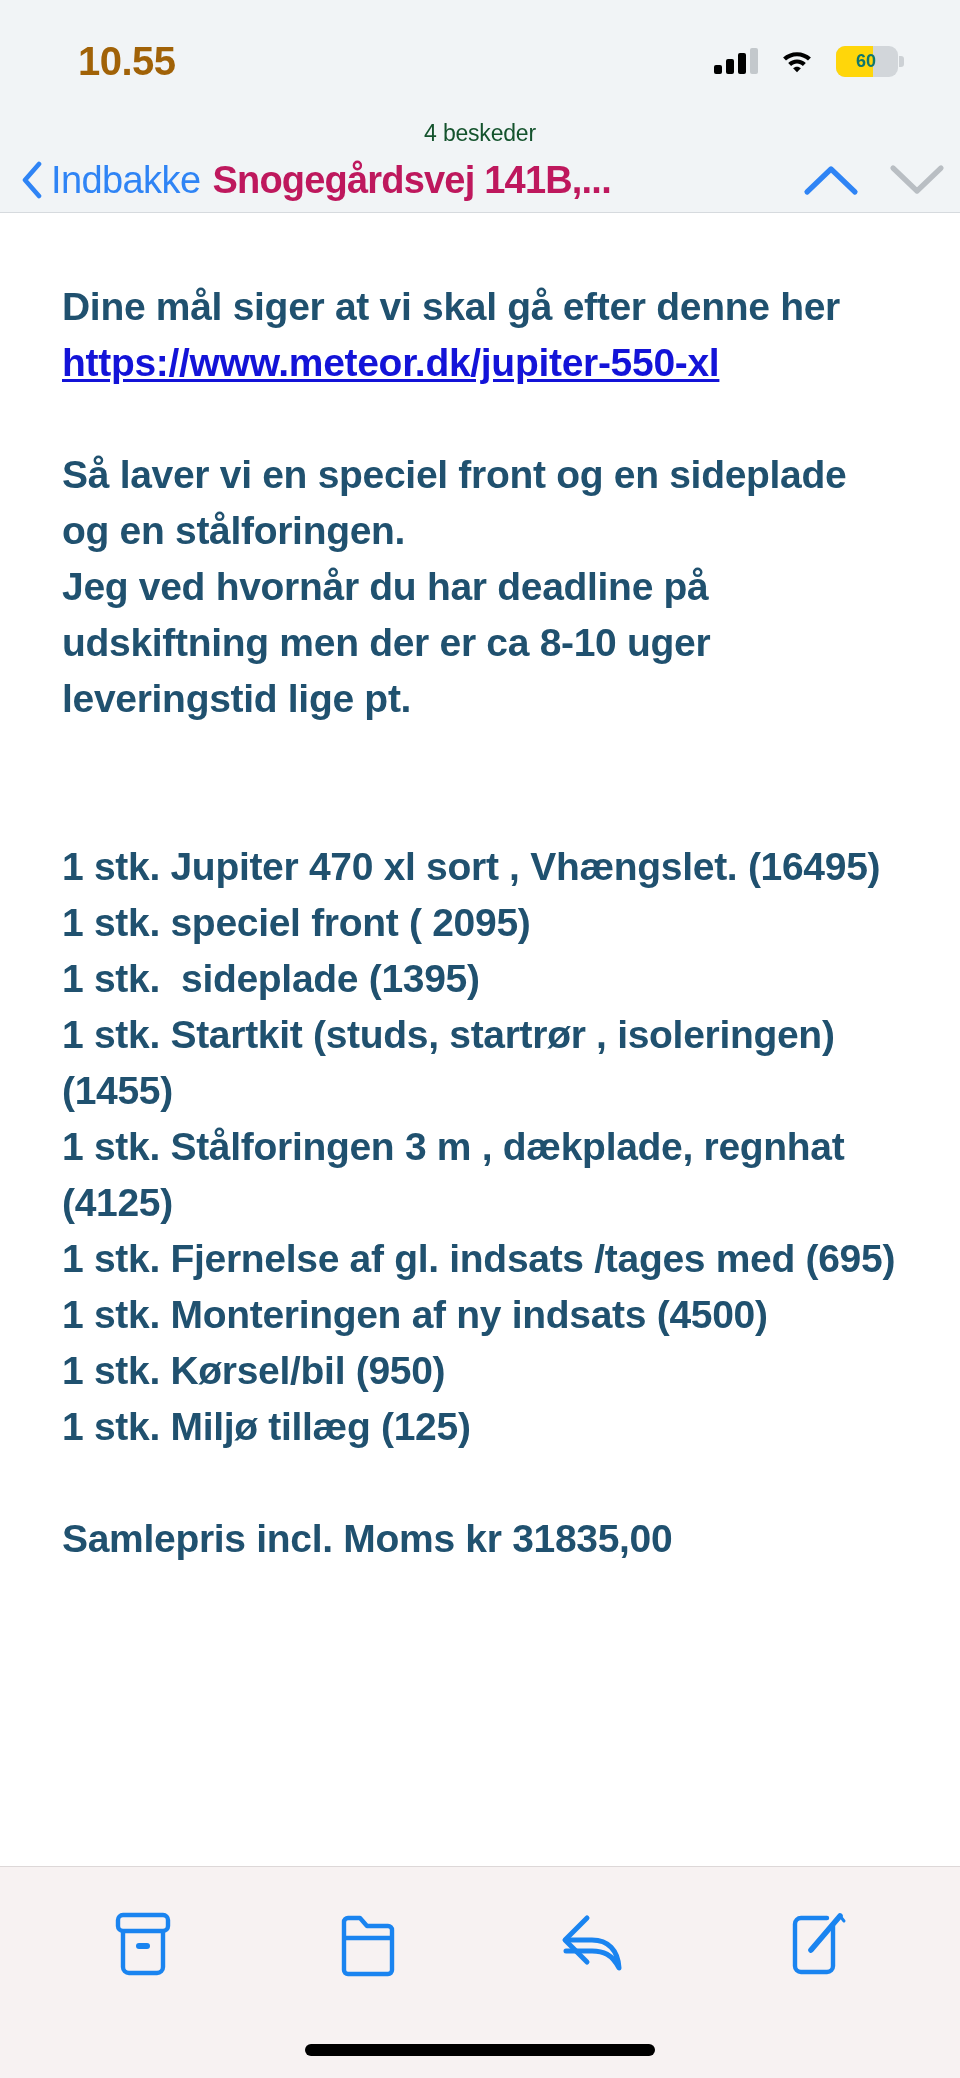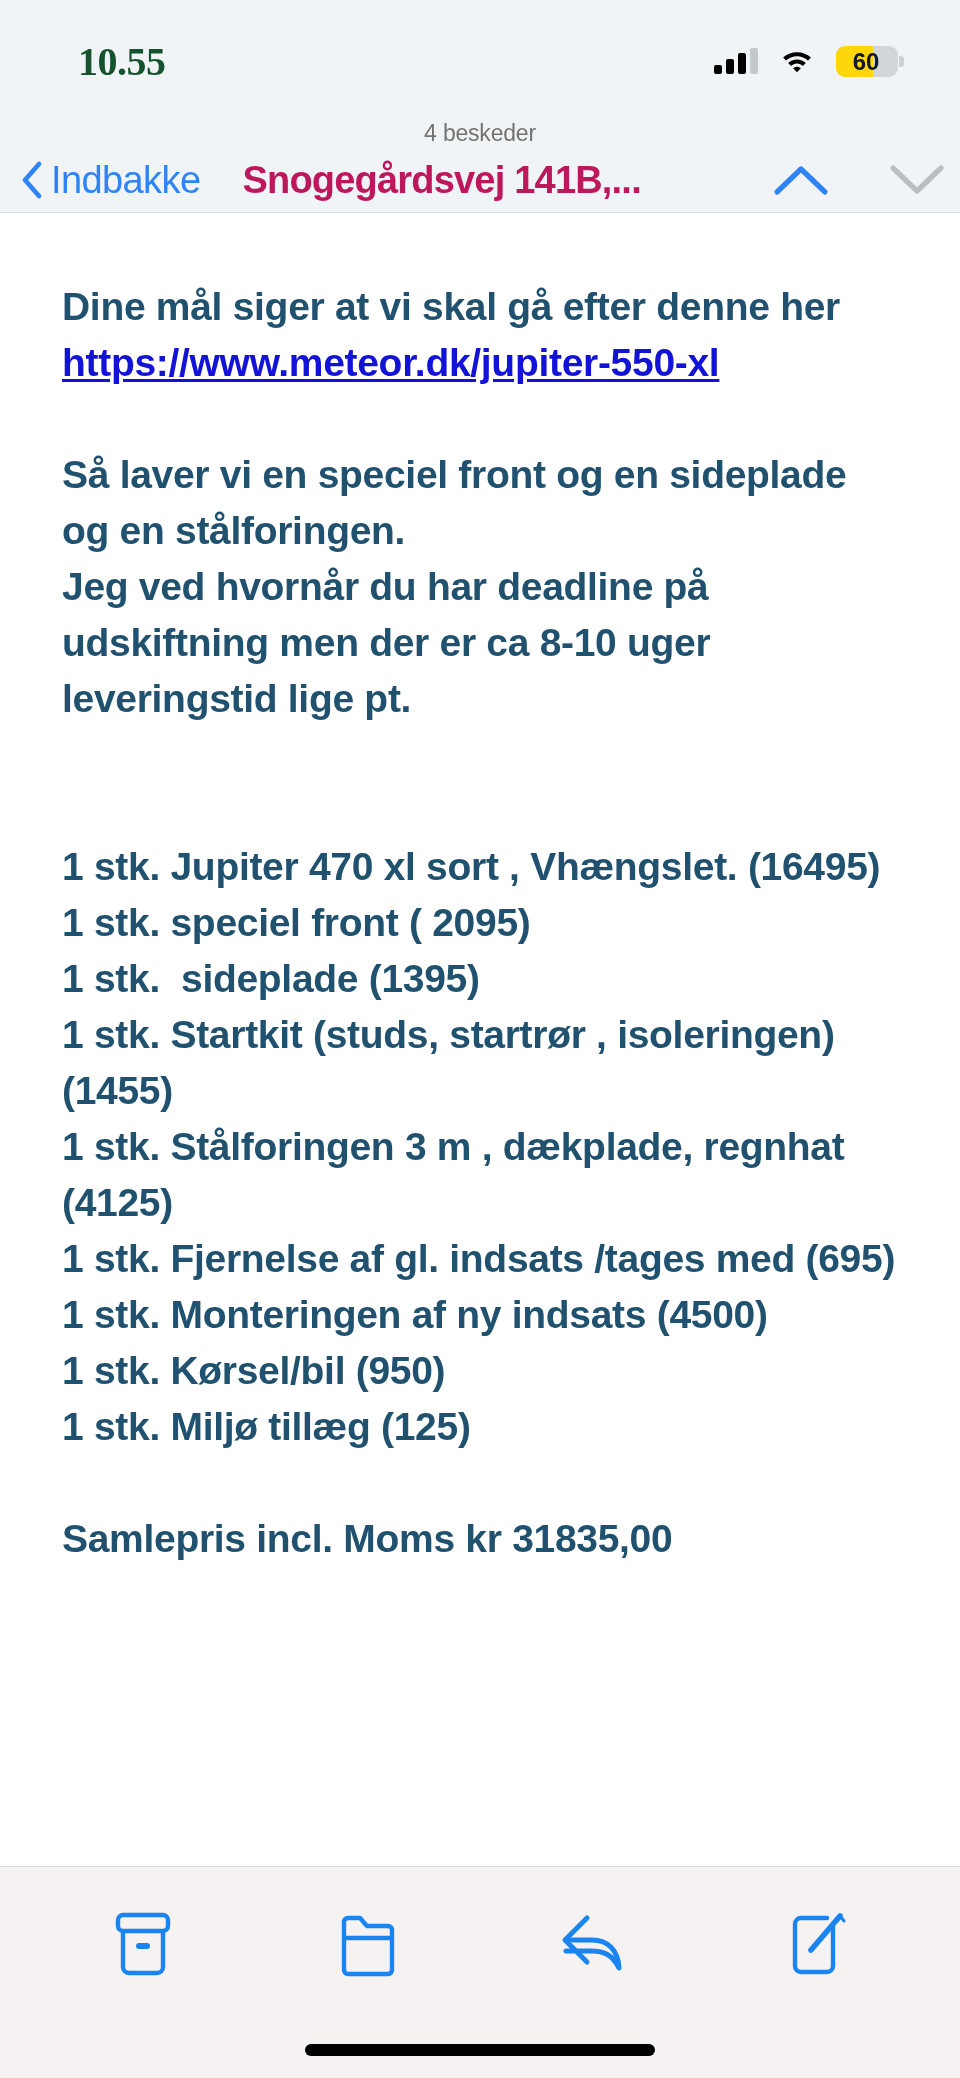--- a/index.html
+++ b/index.html
@@ -28,23 +28,22 @@
     height: 112px;
     background: #f1f4f6;
     display: flex;
     align-items: center;
     justify-content: space-between;
     padding: 10px 56px 0 78px;
   }
   .status-time {
     font-size: 40px;
     font-weight: 700;
-    color: #14532d;
+    color: #a16207;
     letter-spacing: -0.5px;
-    font-family: Liberation Serif, serif;
   }
   .status-right {
     display: flex;
     align-items: center;
     gap: 22px;
   }
   .signal-bars {
     display: flex;
     align-items: flex-end;
     gap: 4px;
@@ -76,23 +75,23 @@
   .battery-fill {
     position: absolute;
     left: 0; top: 0; bottom: 0;
     width: 60%;
     background: #ffd60a;
   }
   .battery-level {
     position: relative;
     width: 100%;
     text-align: center;
-    font-size: 24px;
+    font-size: 18px;
     font-weight: 700;
-    color: #0f172a;
+    color: #0f766e;
     line-height: 31px;
     padding-right: 2px;
   }
   .battery-cap {
     position: absolute;
     right: -6px;
     top: 10px;
     width: 5px;
     height: 11px;
     border-radius: 0 3px 3px 0;
@@ -108,32 +107,31 @@
     height: 101px;
     background: #f1f4f6;
     border-bottom: 1px solid #d6dade;
   }
   .nav-count {
     position: absolute;
     top: 8px;
     left: 0; right: 0;
     text-align: center;
     font-size: 23px;
-    color: #737373;
+    color: #14532d;
     letter-spacing: -0.2px;
   }
   .nav-row {
     position: absolute;
     top: 38px;
     left: 0;
     width: 960px;
     height: 60px;
     display: flex;
     align-items: center;
-    gap: 30px;
   }
   .nav-back {
     display: flex;
     align-items: center;
     gap: 9px;
     margin-left: 20px;
     cursor: pointer;
   }
   .chev-back { width: 22px; height: 38px; display: block; }
   .nav-back-label {

